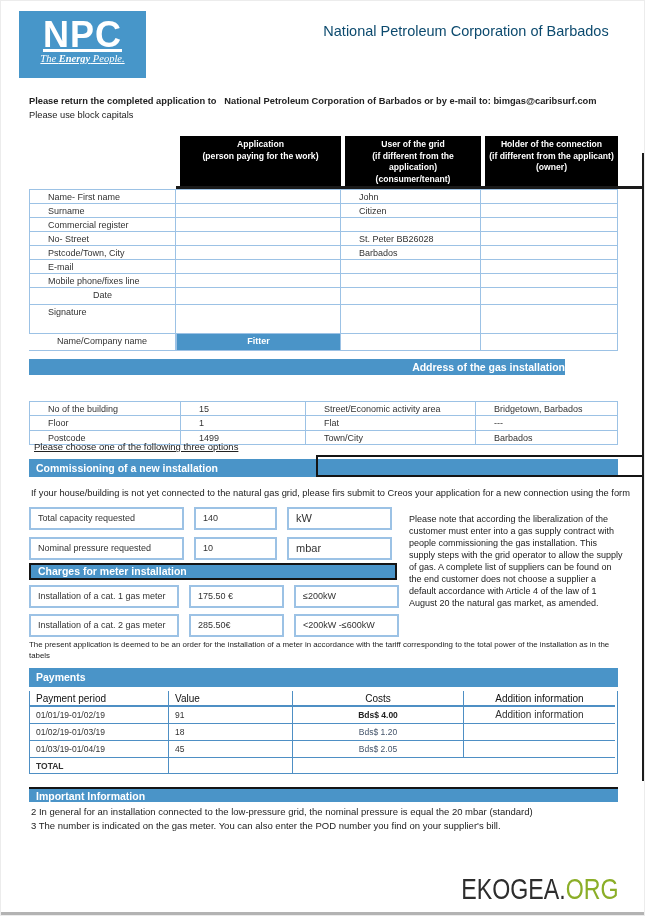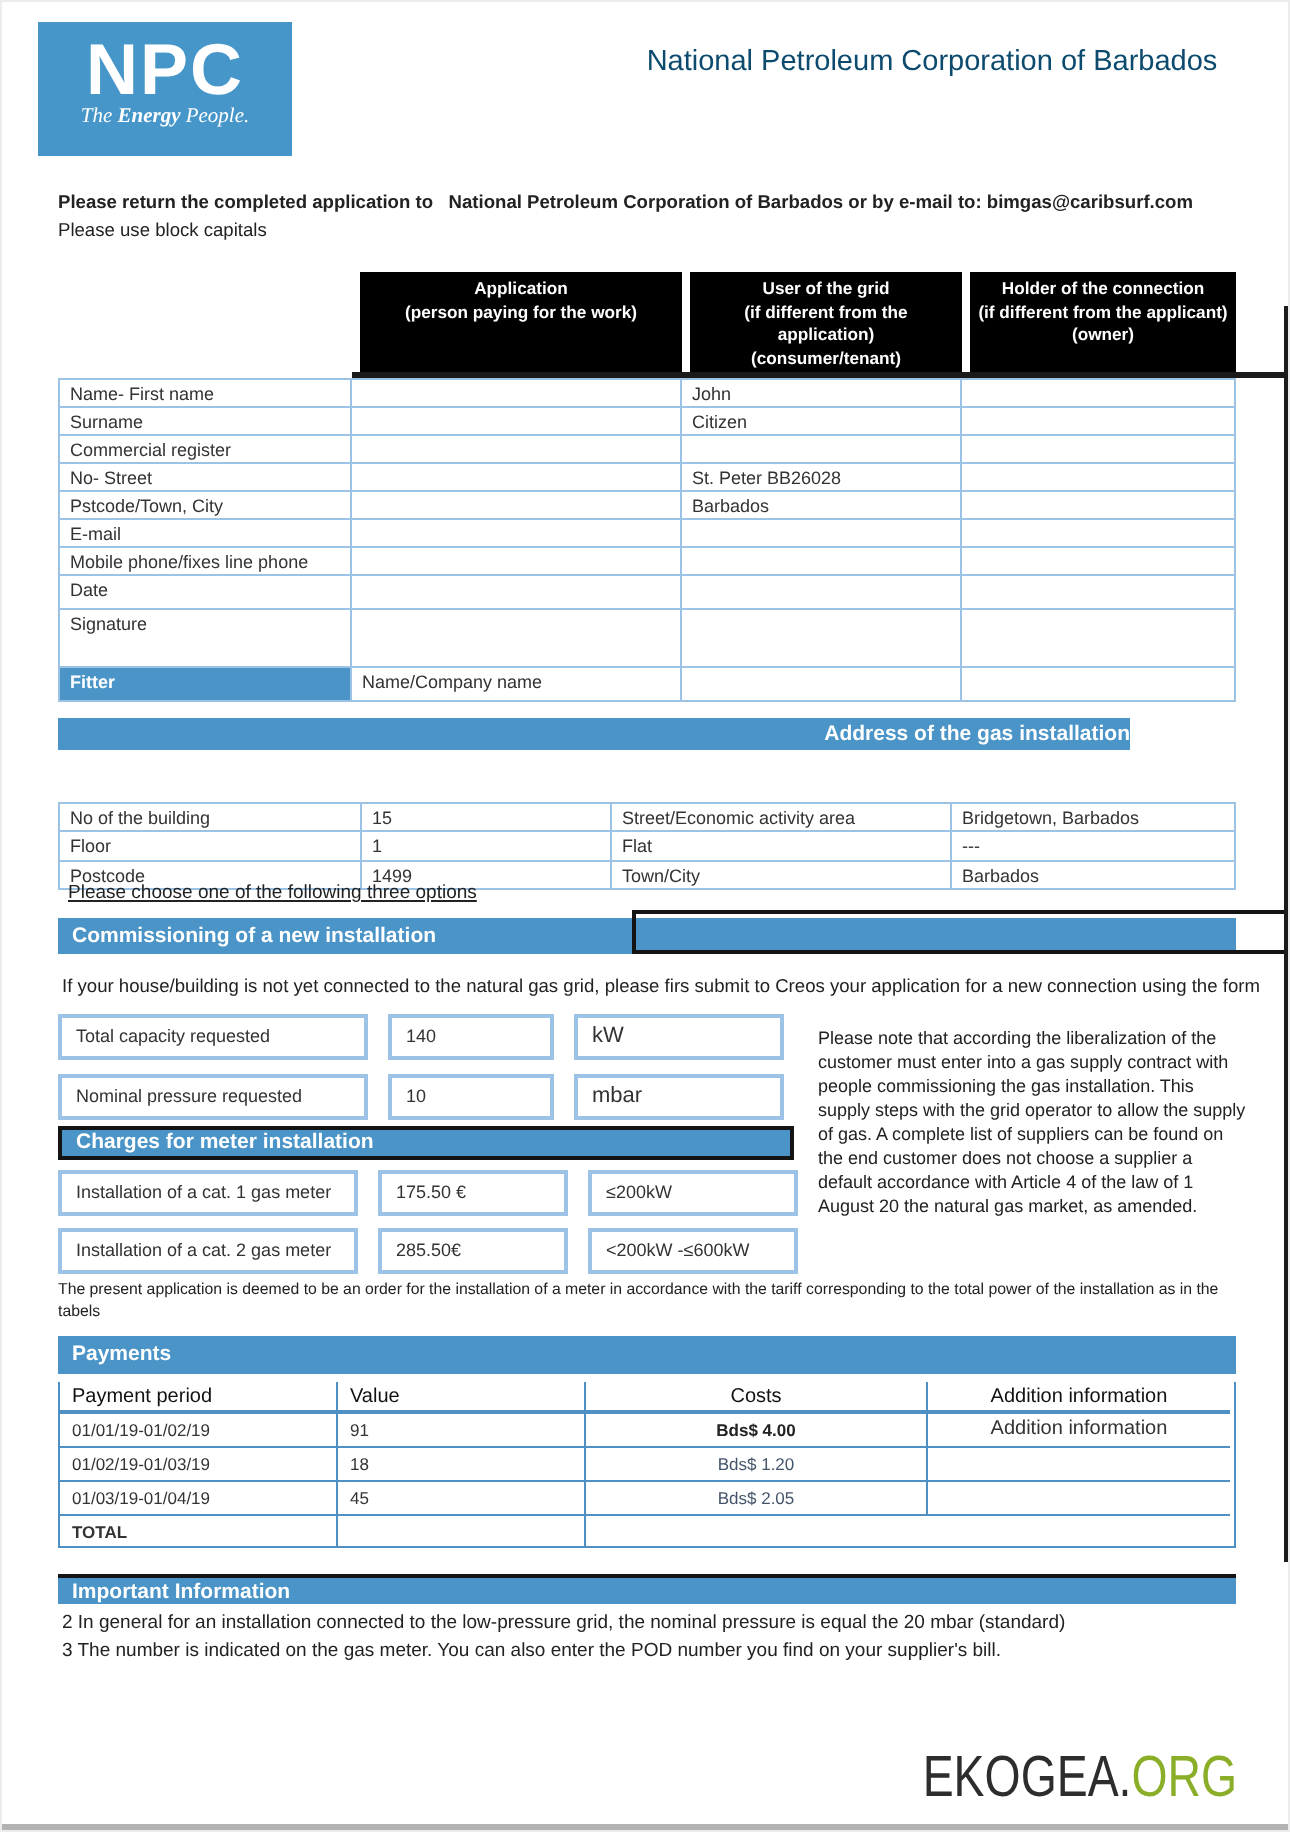--- a/index.html
+++ b/index.html
@@ -1,39 +1,39 @@
 <!DOCTYPE html>
 <html><head>
 <meta charset="utf-8">
 <style>
   html,body{margin:0;padding:0;background:#fff;}
   .page{position:relative;width:645px;height:916px;background:#fff;font-family:"Liberation Sans",sans-serif;color:#333;overflow:hidden;border:1px solid #ececec;box-sizing:border-box;}
   .abs{position:absolute;}
 
   
-  .logo{left:18px;top:10px;width:127px;height:67px;background:#4796C9;color:#fff;text-align:center;}
+  .logo{left:18px;top:10px;width:127px;height:67px;background:#4796C9;color:#fff;text-align:center;text-decoration:underline;}
   .logo-npc{font-size:36px;font-weight:bold;letter-spacing:1px;line-height:40px;margin-top:4px;}
   .logo-tag{font-family:"Liberation Serif",serif;font-style:italic;font-size:10.5px;margin-top:-2px;}
   .logo-tag b{font-weight:bold;}
 
   .doc-title{left:305px;top:22px;width:320px;text-align:center;color:#0c4a6e;font-size:14.5px;}
 
   .intro{left:28px;top:93px;font-size:9.3px;line-height:1.55;color:#222;}
   .intro .b{font-weight:bold;white-space:pre-wrap;}
 
   
   .applicant{left:28px;top:135px;width:589px;}
   .app-head{display:grid;grid-template-columns:147px 161px 136px 133px;column-gap:4px;position:relative;}
   .app-hcell{background:#000000;color:#fff;font-weight:bold;font-size:8.6px;line-height:11.5px;text-align:center;white-space:pre-line;height:50px;padding-top:3px;box-sizing:border-box;}
   .app-hcell.empty{background:transparent;}
   .blackline{position:absolute;left:147px;right:-28px;top:50px;height:3px;background:#1a1a1a;}
   .app-body{display:grid;grid-template-columns:147px 165px 140px 137px;margin-top:3px;border-top:1px solid #9CC2E5;}
-  .acell{border-right:1px solid #9CC2E5;border-bottom:1px solid #9CC2E5;font-size:9px;line-height:12px;padding:1px 5px;box-sizing:border-box;height:14px;overflow:hidden;}
+  .acell{border-right:1px solid #9CC2E5;border-bottom:1px solid #9CC2E5;font-size:9px;line-height:12px;padding:1px 18px;box-sizing:border-box;height:14px;overflow:hidden;}
   .acell.c1{border-left:1px solid #9CC2E5;}
-  .acell.h17{height:17px;}
+  .acell.h17{height:17px;text-align:center;}
   .acell.h29{height:29px;}
   .fitter{background:#4A94C8;color:#fff;font-weight:bold;}
 
   
   .bar{background:#4A94C8;color:#fff;font-weight:bold;font-size:10.5px;height:16px;line-height:16px;padding-left:7px;box-sizing:border-box;}
   .addr-bar{left:28px;top:358px;width:536px;text-align:right;}
   .comm-bar{left:28px;top:458px;width:589px;height:18px;line-height:18px;}
   .blackbox{position:absolute;top:-4px;bottom:0;left:287px;right:-28px;border:2px solid #141414;}
   .charges-bar{left:28px;top:562px;width:368px;border:2px solid #141414;height:17px;line-height:13px;}
   .pay-bar{left:28px;top:667px;width:589px;height:19px;line-height:19px;}
@@ -149,22 +149,22 @@
       <div class="acell c1 h17">Date</div>
       <div class="acell h17"></div>
       <div class="acell h17"></div>
       <div class="acell h17"></div>
 
       <div class="acell c1 h29">Signature</div>
       <div class="acell h29"></div>
       <div class="acell h29"></div>
       <div class="acell h29"></div>
 
+      <div class="acell h17">Name/Company name</div>
       <div class="acell c1 h17 fitter">Fitter</div>
-      <div class="acell h17">Name/Company name</div>
       <div class="acell h17"></div>
       <div class="acell h17"></div>
     </div>
   </div>
 
   <div class="abs bar addr-bar">Address of the gas installation</div>
   <div class="abs addr-table">
     <div class="acell c1">No of the building</div>
     <div class="acell">15</div>
     <div class="acell">Street/Economic activity area</div>

